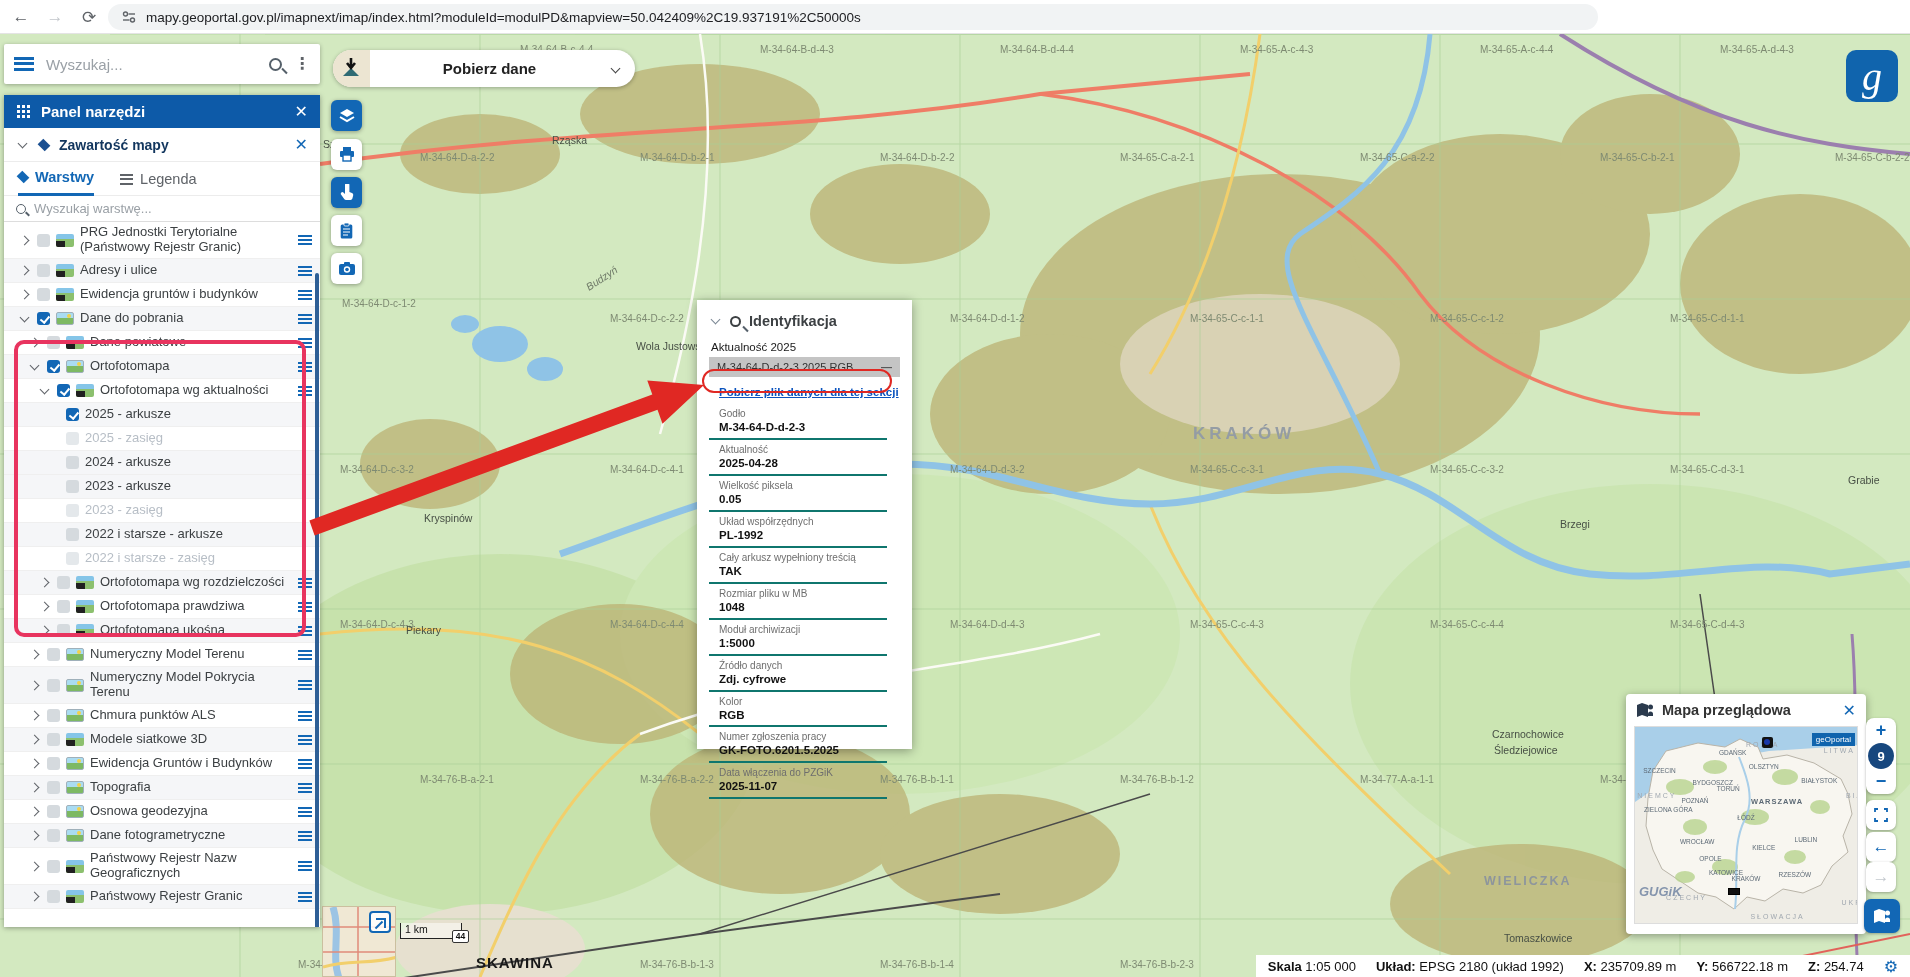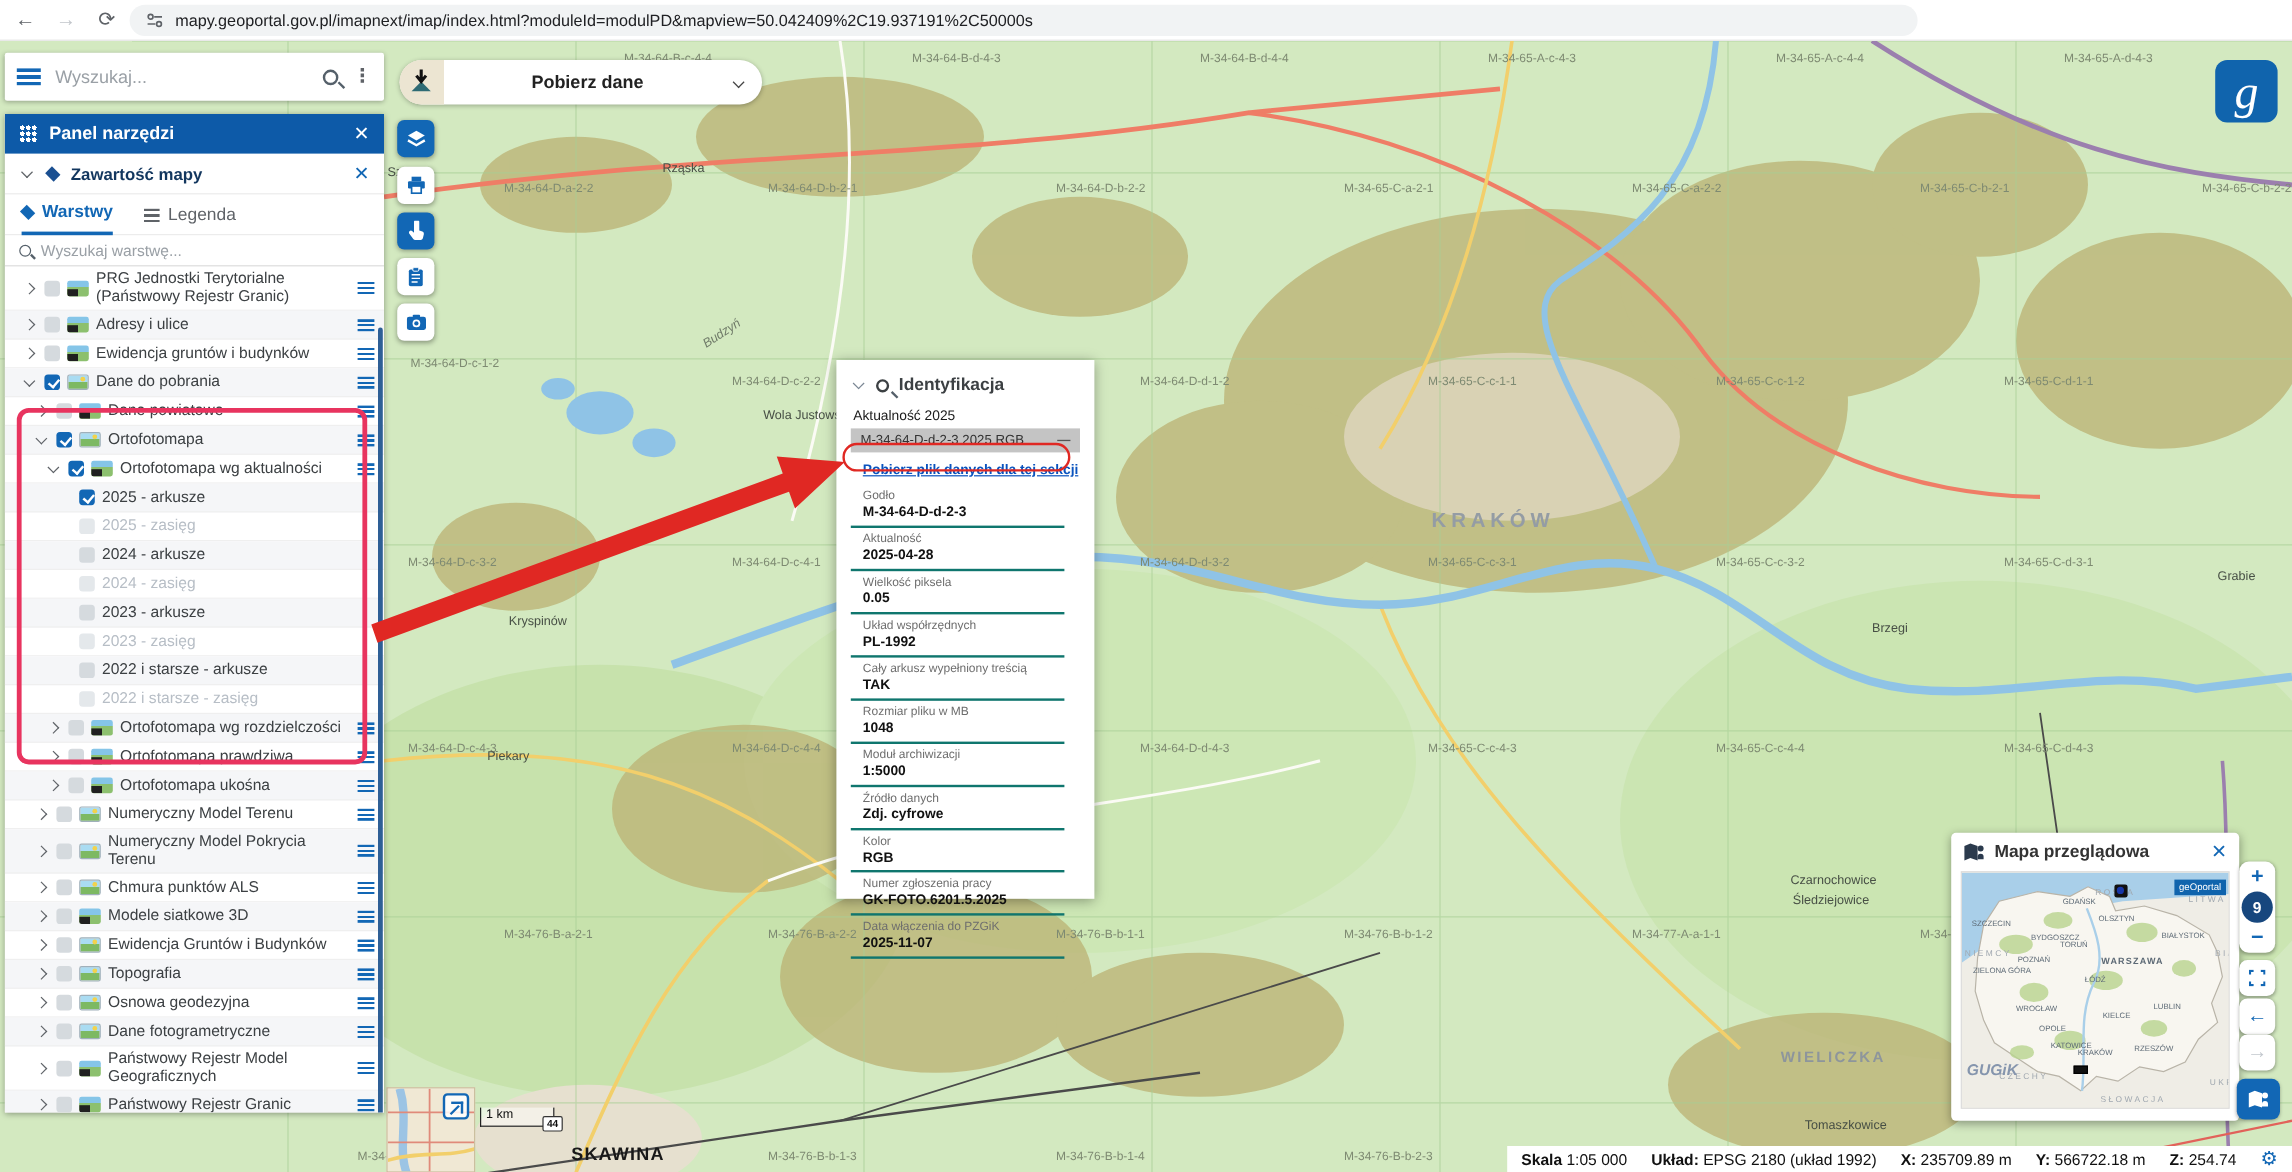--- a/index.html
+++ b/index.html
@@ -367,38 +367,34 @@
           <span class="llabel">2025 - arkusze</span>
         </div>
         <div class="lrow dis" style="padding-left: 62px;">
           <span class="cb"></span>
           <span class="llabel">2025 - zasięg</span>
         </div>
         <div class="lrow alt" style="padding-left: 62px;">
           <span class="cb"></span>
           <span class="llabel">2024 - arkusze</span>
         </div>
+        <div class="lrow alt" style="padding-left: 62px;">
+          <span class="cb"></span>
+          <span class="llabel">2023 - arkusze</span>
+        </div>
         <div class="lrow dis" style="padding-left: 62px;">
           <span class="cb"></span>
-          <span class="llabel">2024 - zasięg</span>
+          <span class="llabel">2023 - zasięg</span>
         </div>
         <div class="lrow alt" style="padding-left: 62px;">
           <span class="cb"></span>
-          <span class="llabel">2023 - arkusze</span>
+          <span class="llabel">2022 i starsze - arkusze</span>
         </div>
         <div class="lrow dis" style="padding-left: 62px;">
           <span class="cb"></span>
-          <span class="llabel">2023 - zasięg</span>
-        </div>
-        <div class="lrow alt" style="padding-left: 62px;">
-          <span class="cb"></span>
-          <span class="llabel">2022 i starsze - arkusze</span>
-        </div>
-        <div class="lrow dis" style="padding-left: 62px;">
-          <span class="cb"></span>
           <span class="llabel">2022 i starsze - zasięg</span>
         </div>
         <div class="lrow alt" style="padding-left: 34px;">
           <span class="chv rt"></span>
           <span class="cb"></span>
           <span class="lyicon wms"></span>
           <span class="llabel">Ortofotomapa wg rozdzielczości</span>
           <span class="lmenu"></span>
         </div>
         <div class="lrow" style="padding-left: 34px;">
@@ -468,21 +464,21 @@
           <span class="chv rt"></span>
           <span class="cb"></span>
           <span class="lyicon img"></span>
           <span class="llabel">Dane fotogrametryczne</span>
           <span class="lmenu"></span>
         </div>
         <div class="lrow two" style="padding-left: 24px;">
           <span class="chv rt"></span>
           <span class="cb"></span>
           <span class="lyicon wms"></span>
-          <span class="llabel">Państwowy Rejestr Model Geograficznych</span>
+          <span class="llabel">Państwowy Rejestr Nazw Geograficznych</span>
           <span class="lmenu"></span>
         </div>
         <div class="lrow alt" style="padding-left: 24px;">
           <span class="chv rt"></span>
           <span class="cb"></span>
           <span class="lyicon wms"></span>
           <span class="llabel">Państwowy Rejestr Granic</span>
           <span class="lmenu"></span>
         </div>
       </div>

